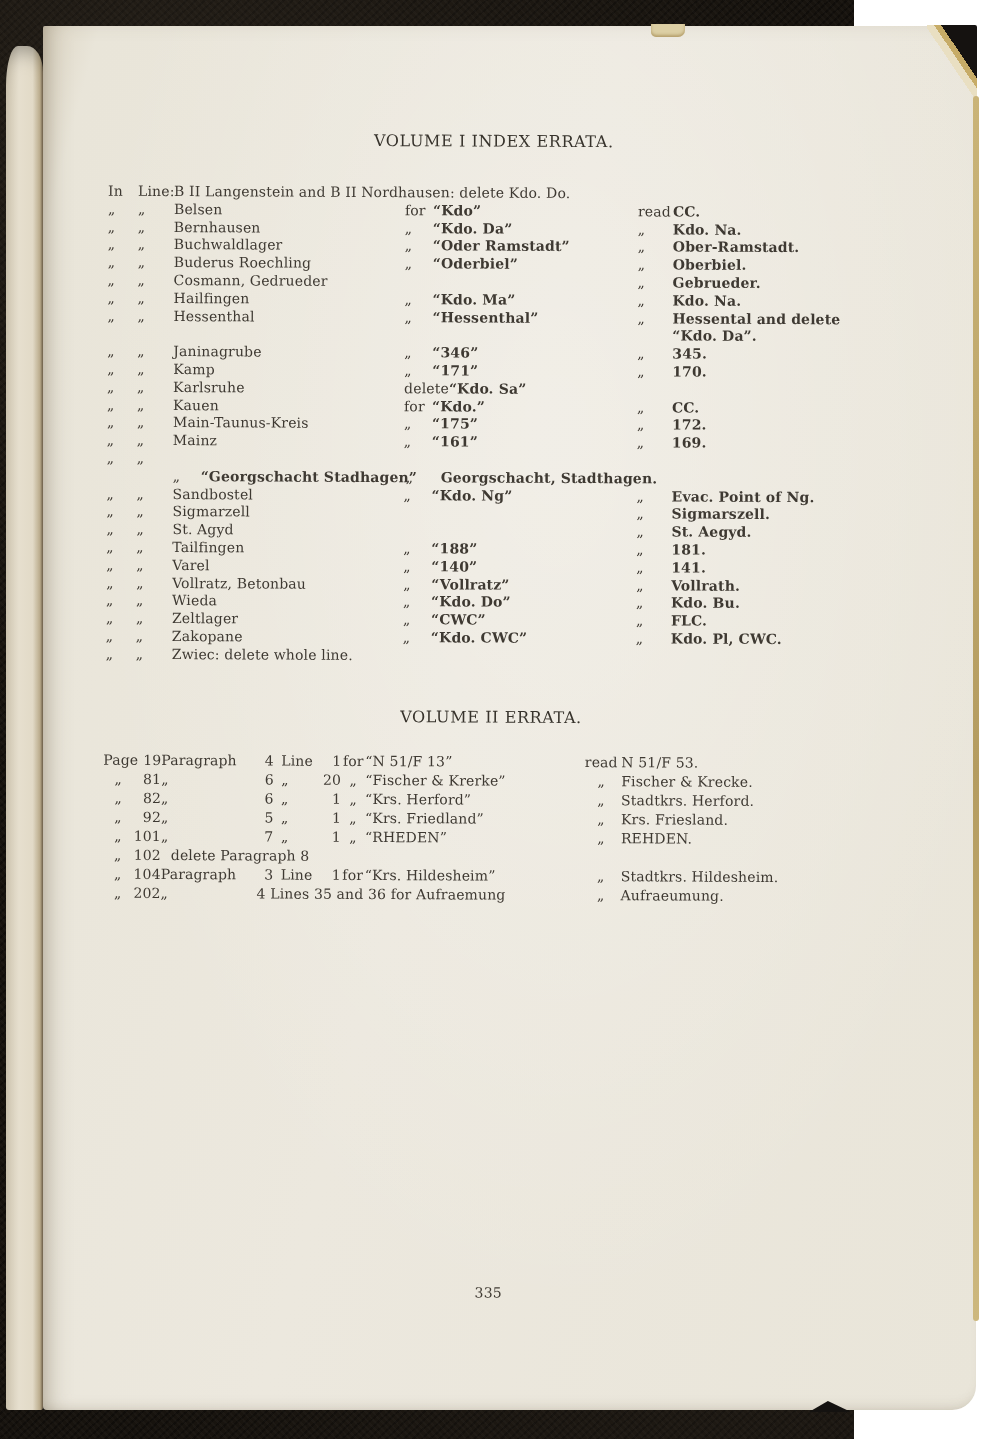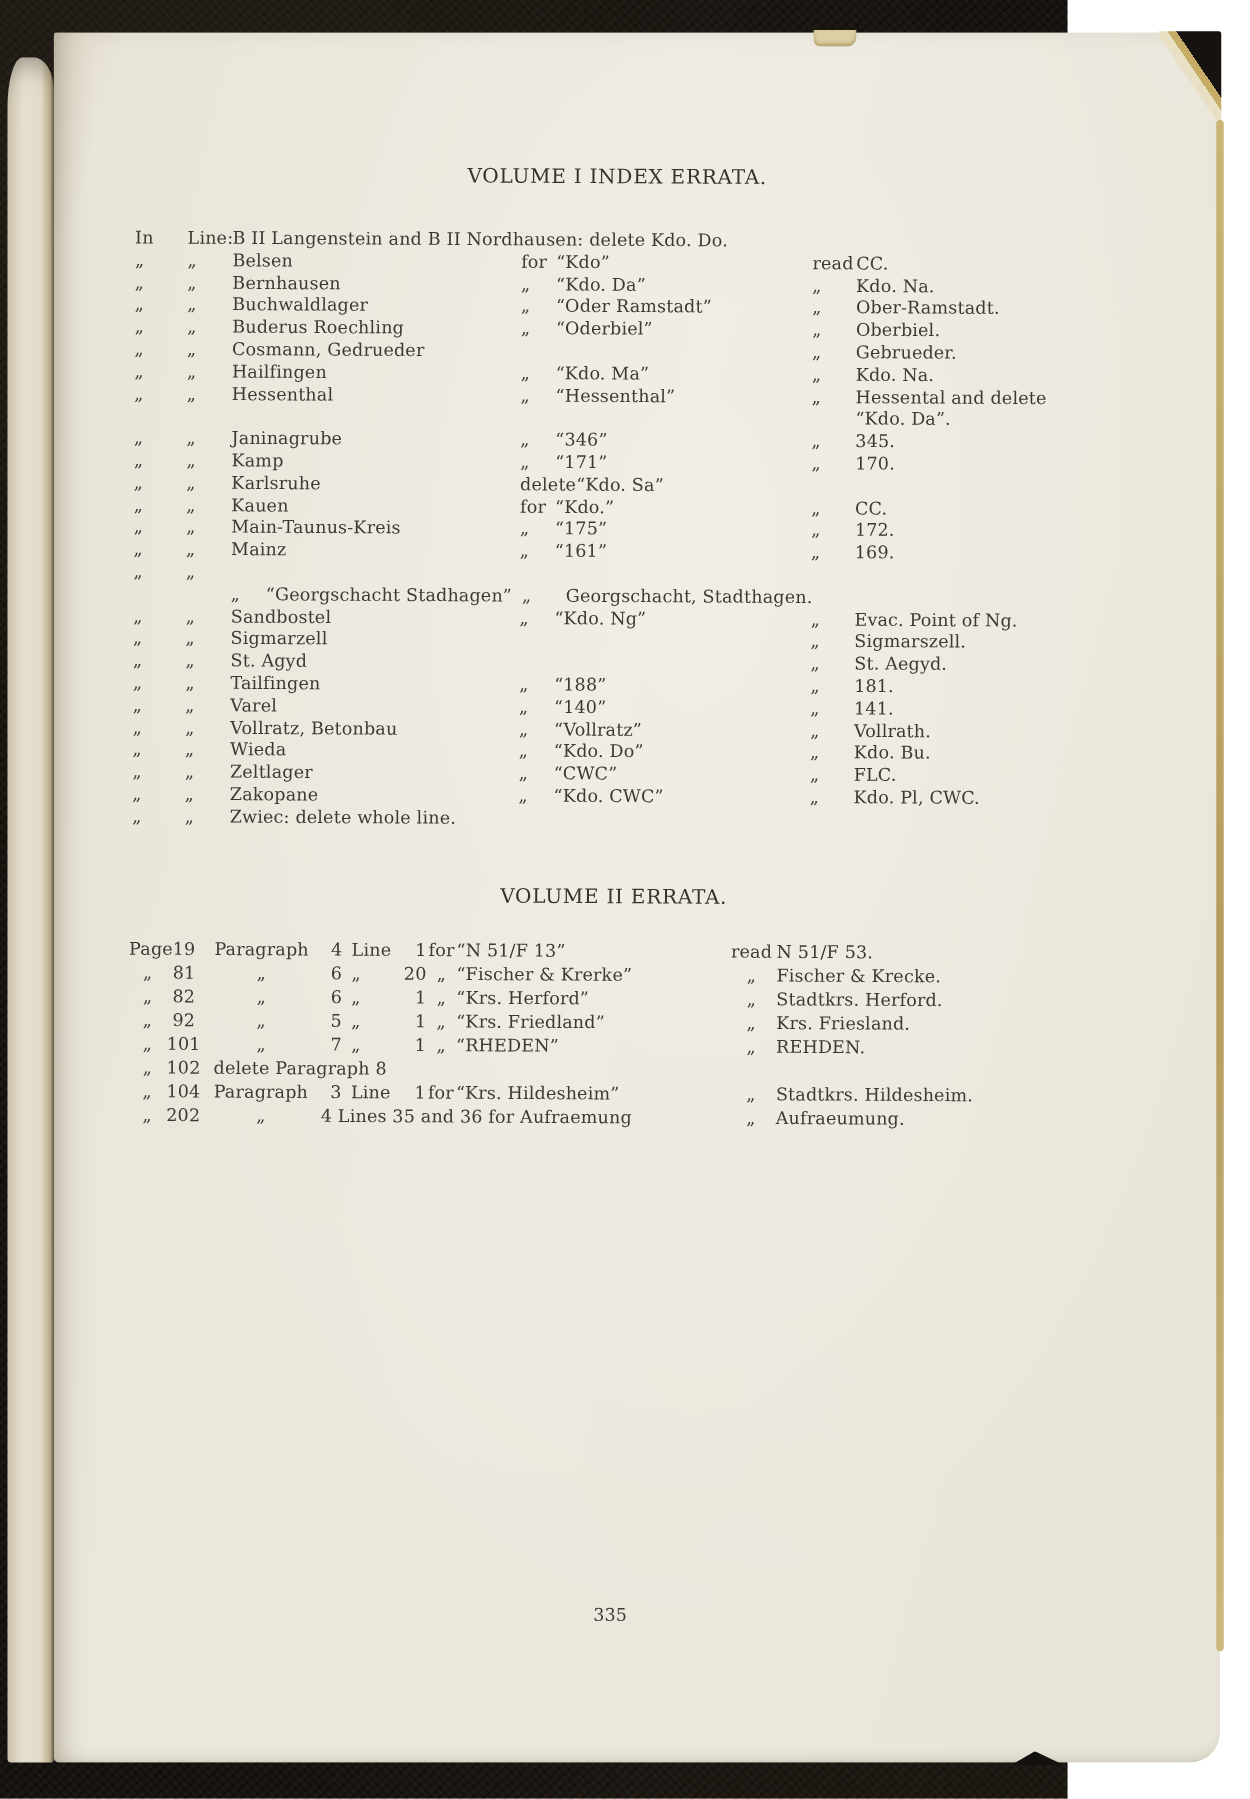--- a/index.html
+++ b/index.html
@@ -62,34 +62,34 @@
     letter-spacing:.15px;
   }
   .title{width:775px;text-align:center;font-size:16px;line-height:18px;letter-spacing:.6px;color:#37332c;}
   .t2{margin-top:43px;}
   #vol1-rows{margin-top:34px;}
   #vol2-rows{margin-top:26px;line-height:19px;}
   .r,.r2{display:flex;align-items:flex-start;white-space:nowrap;}
   .r > *, .r2 > *, .cm > *, .cr > *{white-space:nowrap;}
   
   .c1{width:28px;flex:none;padding-left:2px;}
-  .c2{width:36px;flex:none;padding-left:2px;margin-left:12px;}
+  .c2{width:36px;flex:none;padding-left:2px;}
   .cn{width:231px;flex:none;}
   .cn.span{width:auto;}
   .ind{padding-left:30px;}
   .cm{width:233px;flex:none;display:flex;}
   .cr{flex:1;display:flex;}
   .cm .p{min-width:28px;flex:none;}
   .cr .p{min-width:35px;flex:none;}
-  .cm .t,.cr .t{display:block;}
+  .cm .t,.cr .t{display:block;font-weight:bold;}
   .drop{padding-top:17.8px;}
   
   .q1{width:30px;flex:none;text-align:center;}
-  .q2{width:28px;flex:none;text-align:center;}
-  .q3{width:96px;flex:none;text-align:center;}
+  .q2{width:28px;flex:none;text-align:right;}
+  .q3{width:96px;flex:none;text-align:left;}
   .q4{width:24px;flex:none;text-align:center;}
   .q5{width:38px;flex:none;}
   .q6{width:22px;flex:none;text-align:right;}
   .q7{width:24px;flex:none;text-align:center;}
   .q8{width:216px;flex:none;}
   .q9{width:40px;flex:none;text-align:center;}
   .q10{flex:1;}
   .sp{flex:1;padding-left:10px;}
   .q48{width:324px;flex:none;}
   .pagenum{margin-top:380px;width:775px;text-align:center;color:#403b33;}

